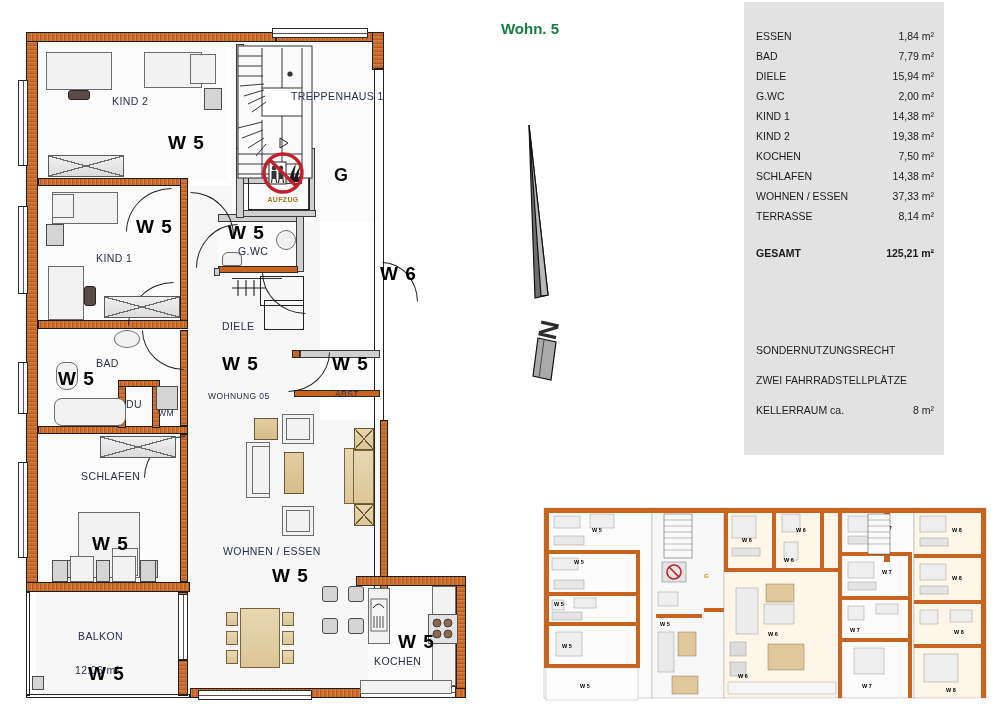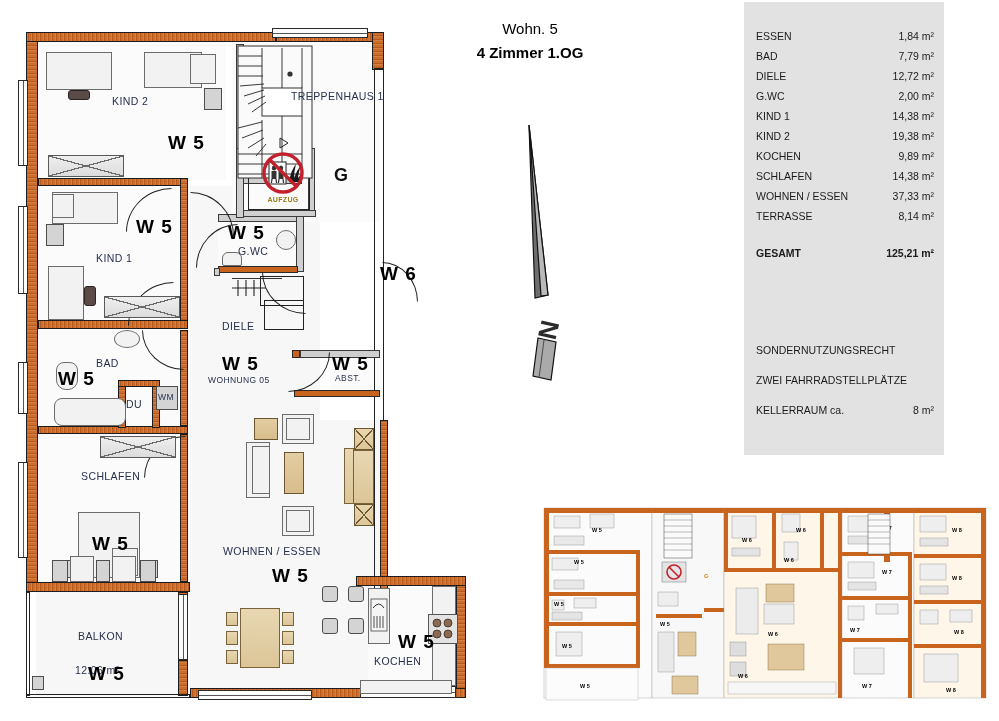--- a/index.html
+++ b/index.html
@@ -20,21 +20,21 @@
            rgba(255,255,255,.06) 2px, rgba(255,255,255,.06) 4px);}
   .gwall{position:absolute;background:#cfcfcf;border:1px solid #3a3a3a;box-sizing:border-box;}
   .thin{position:absolute;border:1px solid #222;box-sizing:border-box;background:transparent;}
   .room{position:absolute;background:#fbfbfb;}
   .roomlite{position:absolute;background:#f7f7f7;}
 
   .wlabel{position:absolute;font-weight:bold;font-size:19px;color:#000;
           letter-spacing:1px;white-space:nowrap;}
   .rlabel{position:absolute;font-size:10.5px;color:#27304d;white-space:nowrap;
           letter-spacing:.4px;}
-  .rlabel.sm{font-size:8.5px;}
+  .rlabel.sm{font-size:8.5px;margin-top:16px;}
 
   
   .fur{position:absolute;border:1px solid #6c6c6c;box-sizing:border-box;background:#f2f2f2;}
   .fur.d{background:#e3e3e3;border-color:#555;}
   .fur.wood{background:linear-gradient(180deg,#e3cda2,#d8bd8c);border-color:#6a5632;}
   .fur.wood2{background:linear-gradient(180deg,#e8d7b2,#dcc698);border-color:#7a6338;}
   .fur.grey{background:#d4d4d4;border-color:#4d4d4d;}
   .fur.dark{background:#5a4a48;border-color:#2c2422;}
   .xbox{position:absolute;border:1px solid #5a5a5a;box-sizing:border-box;
         background:
@@ -60,70 +60,69 @@
 
   
   #infopanel{position:absolute;left:744px;top:2px;width:200px;height:453px;background:#e2e2e2;}
   .irow{position:absolute;left:12px;width:178px;font-size:10.5px;color:#1b1b1b;}
   .irow .nm{position:absolute;left:0;}
   .irow .vl{position:absolute;right:0;text-align:right;}
   .irow.bold .nm,.irow.bold .vl{font-weight:bold;}
 
   
   #title{position:absolute;left:420px;top:20px;width:220px;text-align:center;}
-  #title .t1{font-size:15px;font-weight:normal;color:#000000;}
+  #title .t1{font-size:15px;font-weight:bold;color:#15803d;}
   #title .t2{font-size:15px;font-weight:bold;color:#000;margin-top:7px;}
 
   
   #north{position:absolute;left:500px;top:120px;width:110px;height:270px;}
 
   
   #aufzug{position:absolute;left:256px;top:152px;width:54px;height:58px;}
   .azlabel{position:absolute;left:0;width:54px;top:44px;text-align:center;
            font-size:7px;font-weight:bold;color:#9a7b16;letter-spacing:.3px;}
 
   
   #siteplan{position:absolute;left:532px;top:492px;width:462px;height:218px;}
 </style>
 </head>
 <body>
 
 <div id="title">
   <div class="t1">Wohn. 5</div>
-  <div class="t2">4 Zimmer 1.OG</div>
 </div>
 
 <div id="infopanel">
   <div class="irow" style="top:28px">
       <span class="nm">ESSEN</span>
       <span class="vl">1,84 m²</span>
     </div>
   <div class="irow" style="top:48px">
       <span class="nm">BAD</span>
       <span class="vl">7,79 m²</span>
     </div>
   <div class="irow" style="top:68px">
       <span class="nm">DIELE</span>
-      <span class="vl">12,72 m²</span>
+      <span class="vl">15,94 m²</span>
     </div>
   <div class="irow" style="top:88px">
       <span class="nm">G.WC</span>
       <span class="vl">2,00 m²</span>
     </div>
   <div class="irow" style="top:108px">
       <span class="nm">KIND 1</span>
       <span class="vl">14,38 m²</span>
     </div>
   <div class="irow" style="top:128px">
       <span class="nm">KIND 2</span>
       <span class="vl">19,38 m²</span>
     </div>
   <div class="irow" style="top:148px">
       <span class="nm">KOCHEN</span>
-      <span class="vl">9,89 m²</span>
+      <span class="vl">7,50 m²</span>
     </div>
   <div class="irow" style="top:168px">
       <span class="nm">SCHLAFEN</span>
       <span class="vl">14,38 m²</span>
     </div>
   <div class="irow" style="top:188px">
       <span class="nm">WOHNEN / ESSEN</span>
       <span class="vl">37,33 m²</span>
     </div>
   <div class="irow" style="top:208px">

